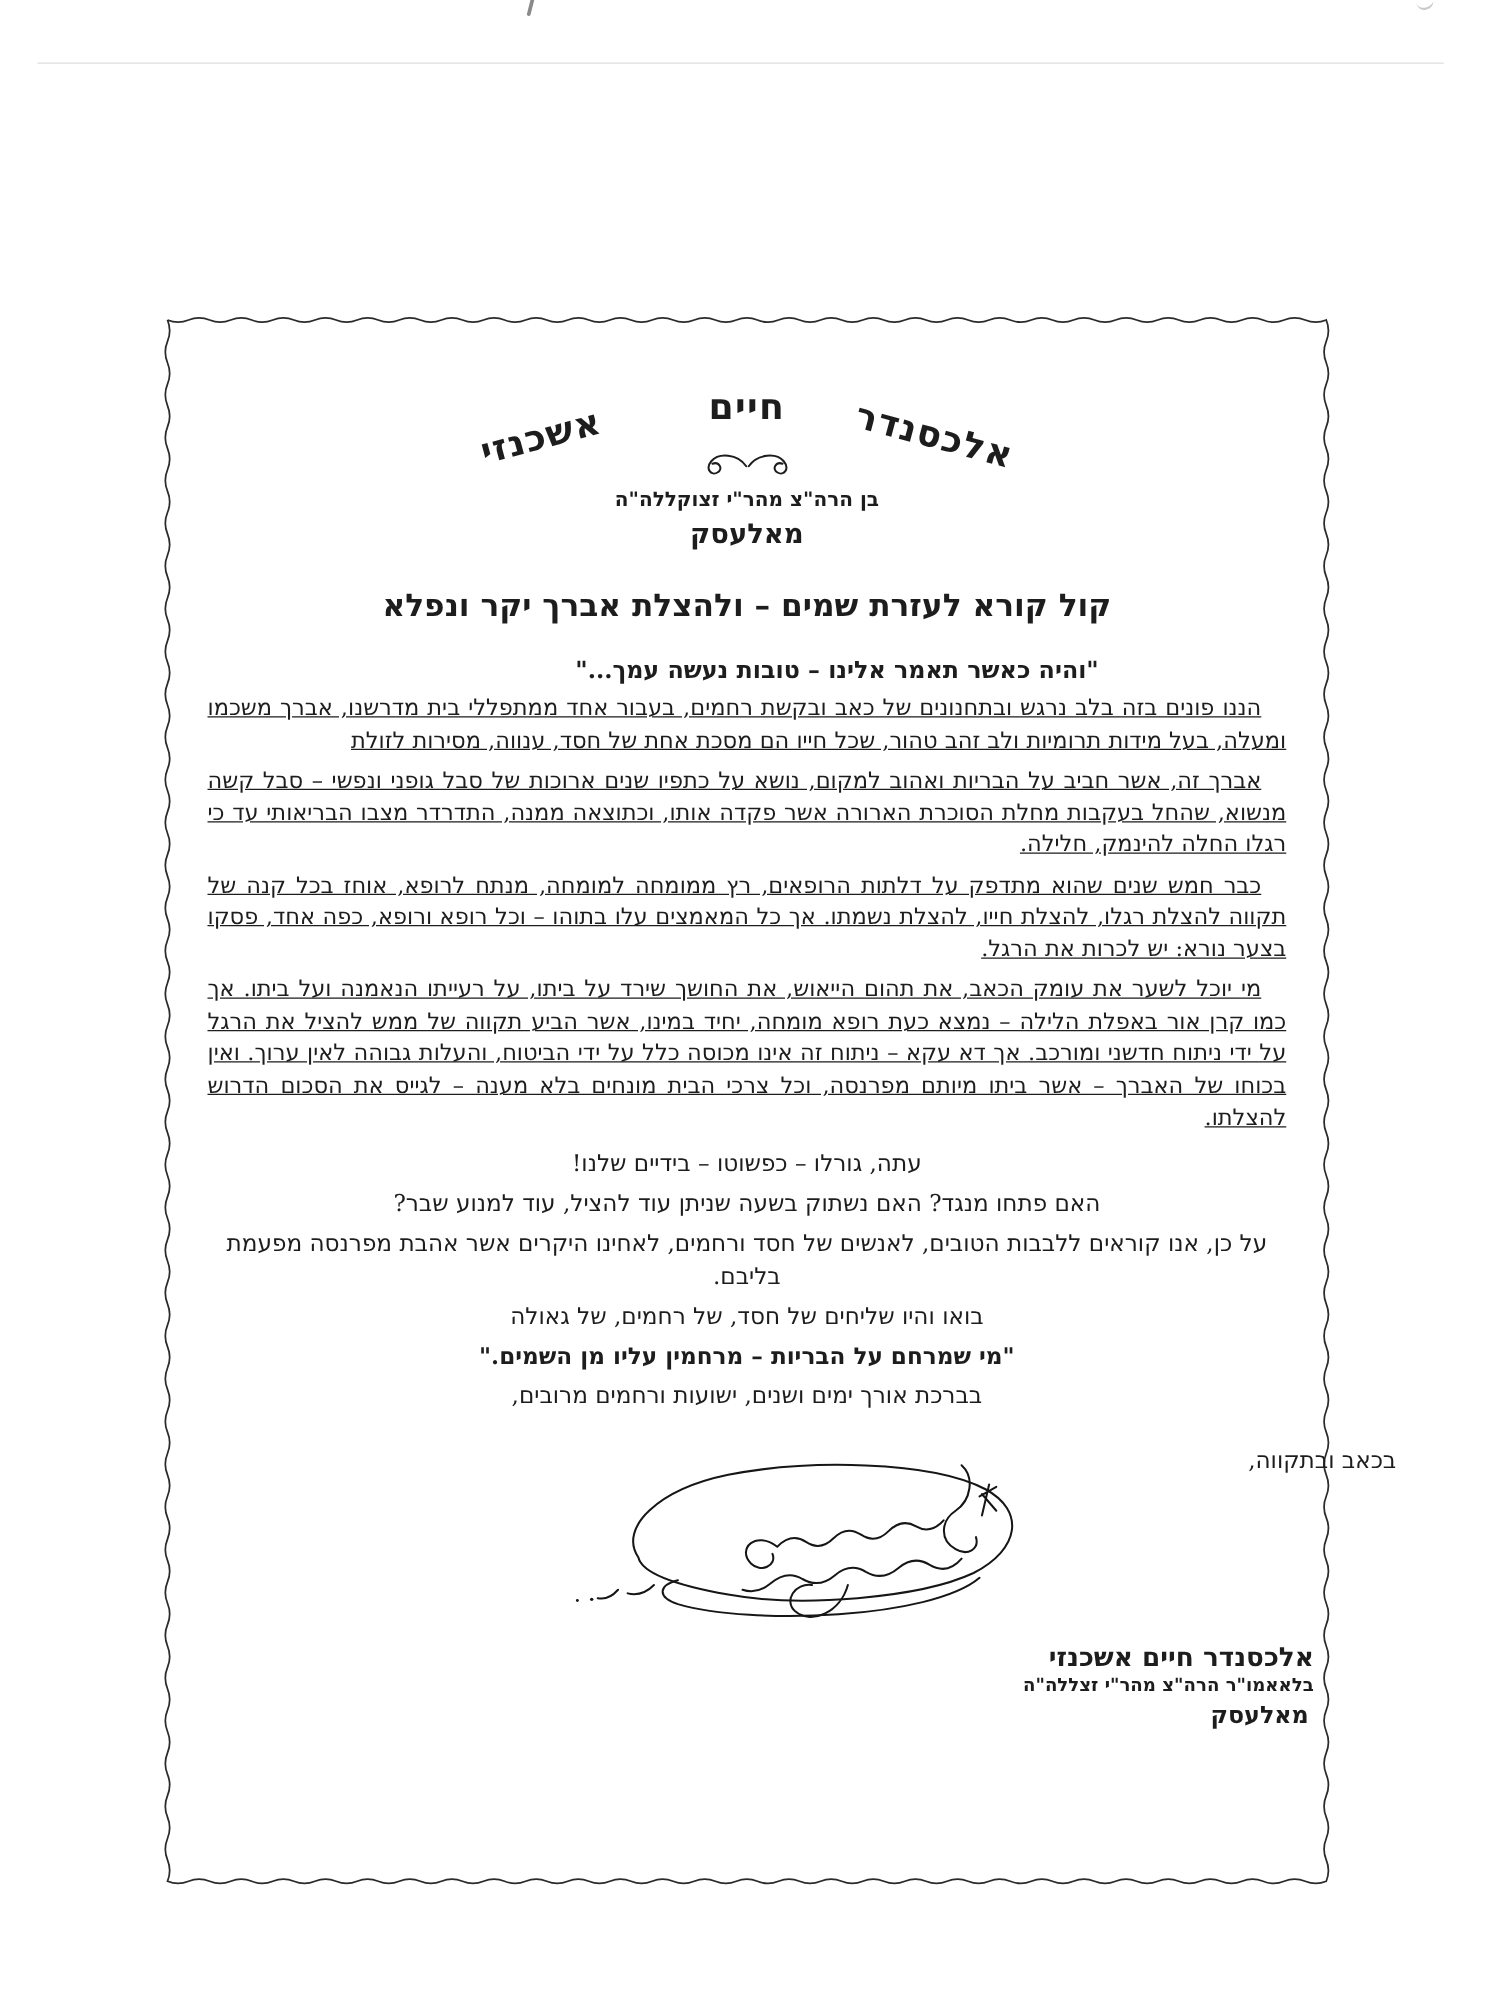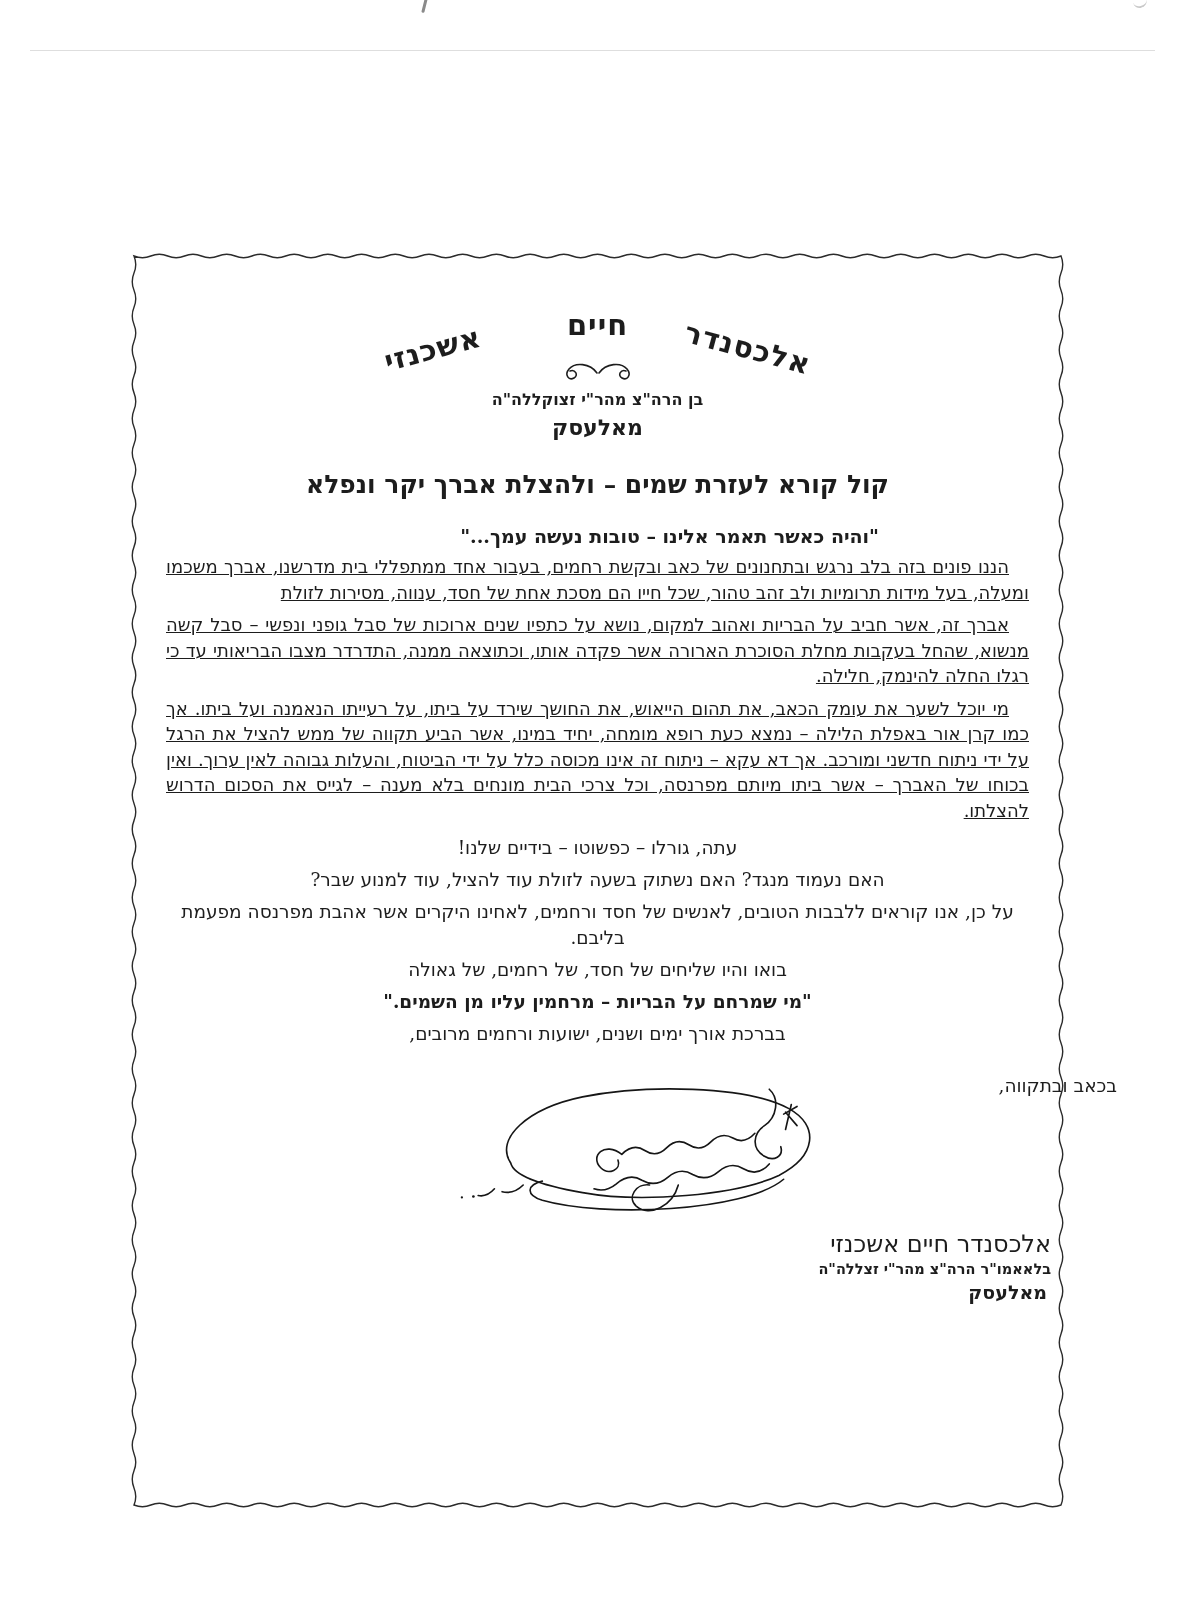--- a/index.html
+++ b/index.html
@@ -33,21 +33,21 @@
   .indent{text-indent:20px;}
   .appeal{margin-top:12px;}
   .appeal .line{margin:6px 0;font-size:18.5px;line-height:1.4;text-align:center;}
   .appeal .bold{font-weight:700;}
   
   .closing{margin-top:28px;text-align:right;}
   .salutation{font-size:18.5px;transform:translateX(88px);}
   .signature{display:block;margin:-24px auto 0;transform:translateX(42px);}
   .signature path{fill:none;stroke:#161616;stroke-width:1.7;stroke-linecap:round;stroke-linejoin:round;}
   .signature circle{fill:#161616;}
-  .c-name{font-size:24px;font-weight:400;transform:translateX(22px);}
+  .c-name{font-size:21px;font-weight:700;transform:translateX(22px);}
   .c-lineage{margin-top:2px;font-size:14.5px;font-weight:700;transform:translateX(22px);}
   .c-town{margin-top:4px;font-size:19px;font-weight:700;transform:translateX(18px);}
 </style>
 </head>
 <body>
 
 <div class="page">
   <div class="top-slash"></div>
   <div class="top-line"></div>
   <div class="top-right-mark"></div>
@@ -71,25 +71,26 @@
 
       <div class="lineage">בן הרה"צ מהר"י זצוקללה"ה</div>
       <div class="town">מאלעסק</div>
 
       <h1 class="title">קול קורא לעזרת שמים – ולהצלת אברך יקר ונפלא</h1>
 
       <div class="quote">"והיה כאשר תאמר אלינו – טובות נעשה עמך..."</div>
 
       <p class="body-p indent">הננו פונים בזה בלב נרגש ובתחנונים של כאב ובקשת רחמים, בעבור אחד ממתפללי בית מדרשנו, אברך משכמו ומעלה, בעל מידות תרומיות ולב זהב טהור, שכל חייו הם מסכת אחת של חסד, ענווה, מסירות לזולת</p>
       <p class="body-p indent">אברך זה, אשר חביב על הבריות ואהוב למקום, נושא על כתפיו שנים ארוכות של סבל גופני ונפשי – סבל קשה מנשוא, שהחל בעקבות מחלת הסוכרת הארורה אשר פקדה אותו, וכתוצאה ממנה, התדרדר מצבו הבריאותי עד כי רגלו החלה להינמק, חלילה.</p>
+      <p class="body-p indent">כבר חמש שנים שהוא מתדפק על דלתות הרופאים, רץ ממומחה למומחה, מנתח לרופא, אוחז בכל קנה של תקווה להצלת רגלו, להצלת חייו, להצלת נשמתו. אך כל המאמצים עלו בתוהו – וכל רופא ורופא, כפה אחד, פסקו בצער נורא: יש לכרות את הרגל.</p>
       <p class="body-p indent">מי יוכל לשער את עומק הכאב, את תהום הייאוש, את החושך שירד על ביתו, על רעייתו הנאמנה ועל ביתו. אך כמו קרן אור באפלת הלילה – נמצא כעת רופא מומחה, יחיד במינו, אשר הביע תקווה של ממש להציל את הרגל על ידי ניתוח חדשני ומורכב. אך דא עקא – ניתוח זה אינו מכוסה כלל על ידי הביטוח, והעלות גבוהה לאין ערוך. ואין בכוחו של האברך – אשר ביתו מיותם מפרנסה, וכל צרכי הבית מונחים בלא מענה – לגייס את הסכום הדרוש להצלתו.</p>
 
       <div class="appeal">
         <div class="line">עתה, גורלו – כפשוטו – בידיים שלנו!</div>
-        <div class="line">האם נעמוד מנגד? האם נשתוק בשעה לזולת עוד להציל, עוד למנוע שבר?</div>
+        <div class="line">האם פתחו מנגד? האם נשתוק בשעה שניתן עוד להציל, עוד למנוע שבר?</div>
         <div class="line">על כן, אנו קוראים ללבבות הטובים, לאנשים של חסד ורחמים, לאחינו היקרים אשר אהבת מפרנסה מפעמת בליבם.</div>
         <div class="line">בואו והיו שליחים של חסד, של רחמים, של גאולה</div>
         <div class="line bold">"מי שמרחם על הבריות – מרחמין עליו מן השמים."</div>
         <div class="line">בברכת אורך ימים ושנים, ישועות ורחמים מרובים,</div>
       </div>
 
       <div class="closing">
         <div class="salutation">בכאב ובתקווה,</div>
 
         <svg class="signature" width="420" height="158" viewBox="0 0 420 165">

